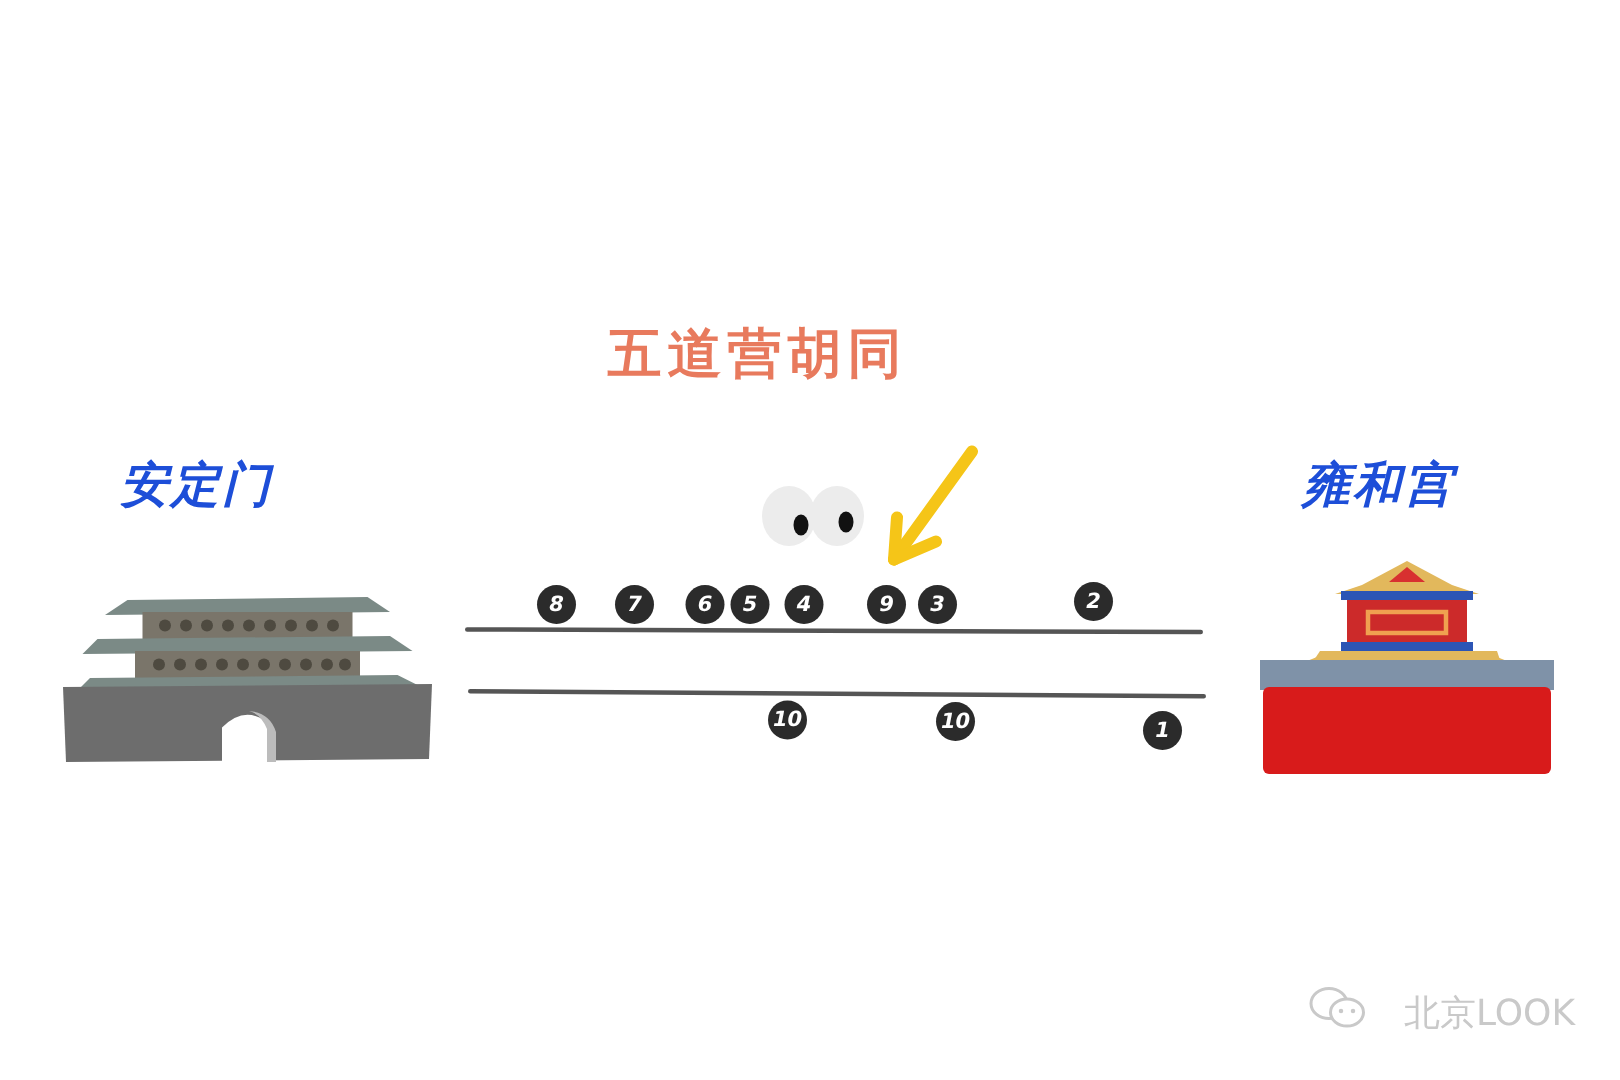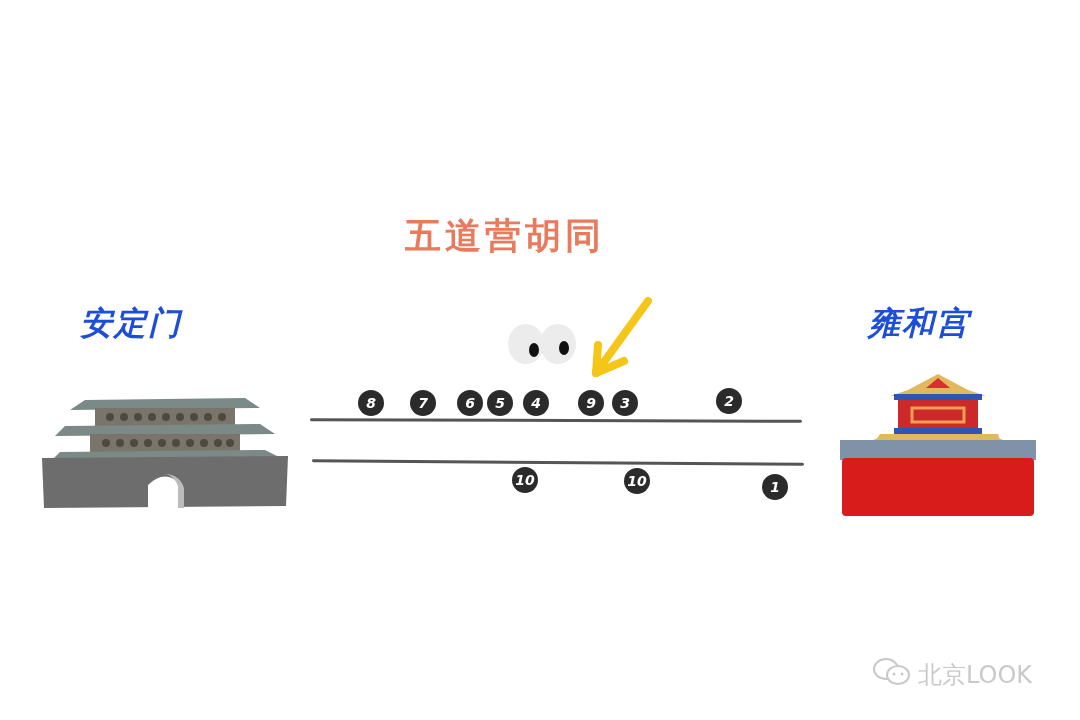--- a/index.html
+++ b/index.html
@@ -6,21 +6,21 @@
   body { width:1080px; height:720px; position:relative; overflow:hidden; font-family:"DejaVu Sans", sans-serif; }
   .abs { position:absolute; }
   .title { left:405px; top:212px; font-size:36px; font-weight:bold; letter-spacing:4px; color:#e87a5d; }
   .place-label { font-size:32px; font-weight:bold; color:#1d4ed8; letter-spacing:2px;font-style:italic; }
   .label-left { left:80px; top:302px; }
   .label-right { left:868px; top:302px; }
   .road { position:absolute; height:3px; background:#555; border-radius:2px; }
   .marker { position:absolute; width:26px; height:26px; border-radius:50%; background:#2b2b2b; color:#fff;
             font-size:14px; font-style:italic; font-weight:bold; display:flex; align-items:center; justify-content:center;
             font-family:"DejaVu Sans", sans-serif; }
-  .watermark { left:872px; top:657px; font-size:24px; color:#c9c9c9; display:flex; align-items:center; gap:6px; }
+  .watermark { left:872px; top:657px; font-size:24px; color:#c9c9c9; display:flex; align-items:center; gap:24px; }
 </style>
 </head>
 <body>
 
 <div class="abs title">五道营胡同</div>
 
 <div class="abs place-label label-left">安定门</div>
 <div class="abs place-label label-right">雍和宫</div>
 
 <div class="abs" style="left:40px;top:380px;width:250px;height:130px;">

